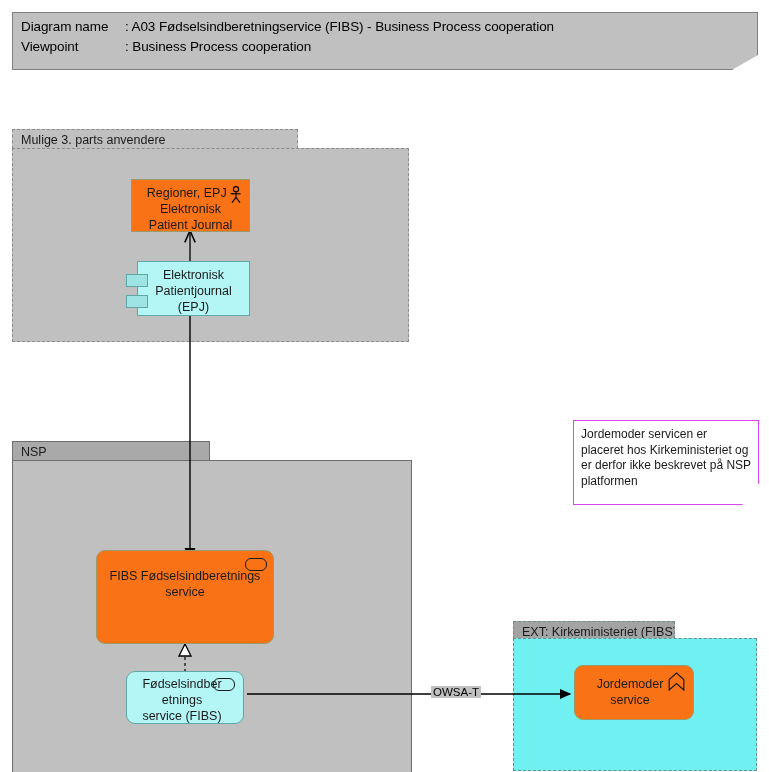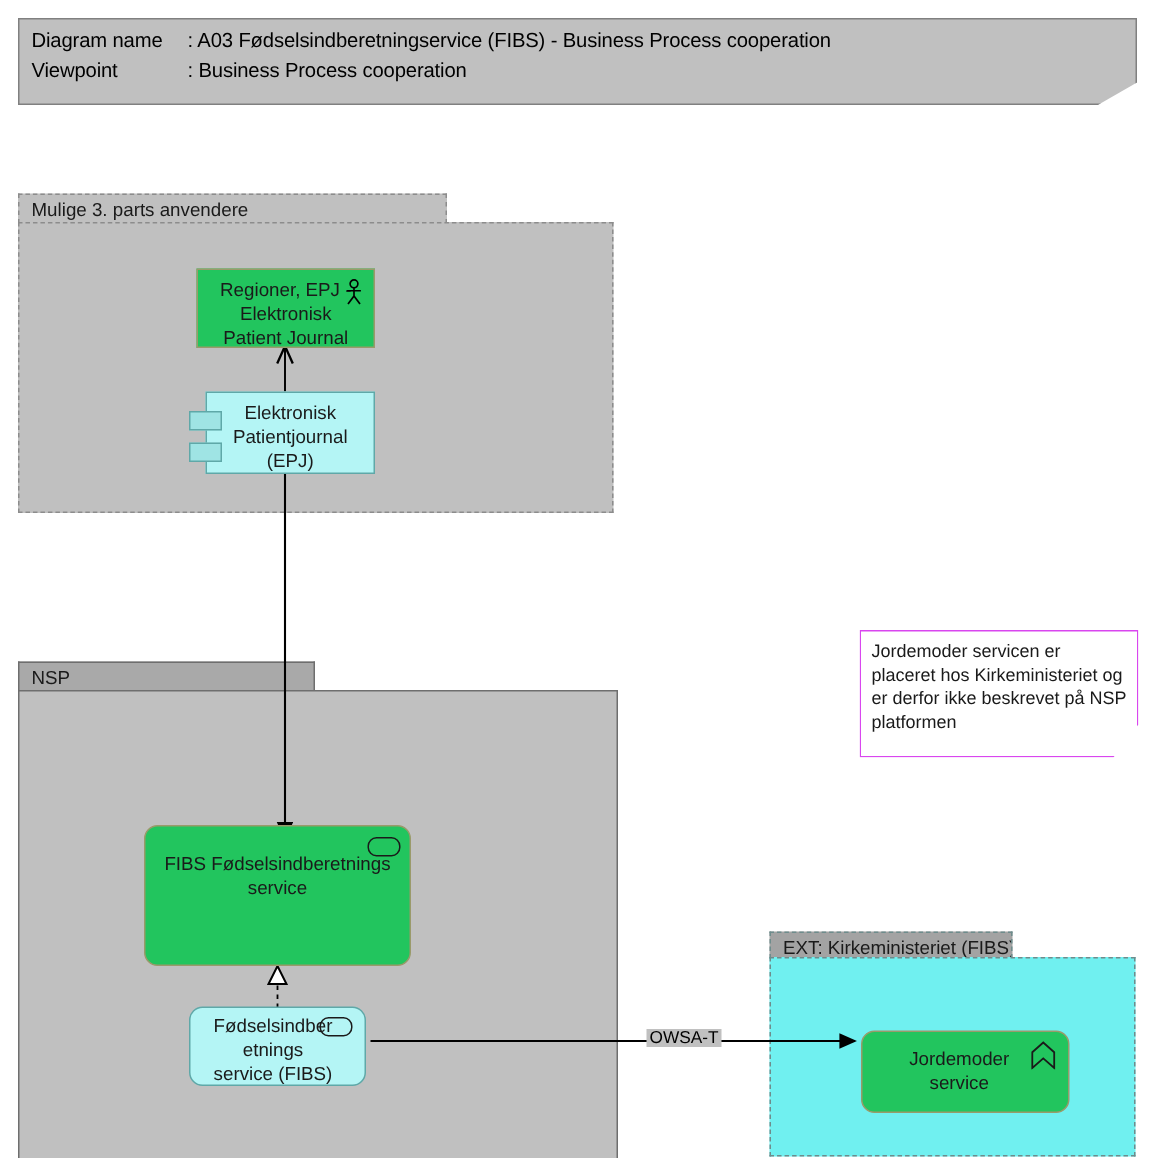--- a/index.html
+++ b/index.html
@@ -121,21 +121,21 @@
     text-align: center;
     font-size: 12.5px;
     line-height: 16px;
     color: #1a1a1a;
   }
   .node-label {
     display: block;
     padding: 5px 8px 0 8px;
     white-space: pre-line;
   }
-  .node.yellow { background: #22c55e; border: 1px solid #9a9a6a; }
+  .node.yellow { background: #f97316; border: 1px solid #9a9a6a; }
   .node.cyan   { background: #b4f5f5; border: 1px solid #5fa8a8; }
   .node.round  { border-radius: 9px; }
 
   
   .icon-actor {
     position: absolute;
     right: 6px;
     top: 6px;
     width: 14px;
     height: 18px;
@@ -271,21 +271,21 @@
     <div class="icon-service"></div>
   </div>
 
   <div class="node cyan round" style="left:126px; top:671px; width:118px; height:53px;">
     <span class="node-label" style="padding-top:4px; padding-right:14px;">Fødselsindber
 etnings
 service (FIBS)</span>
     <div class="icon-service" style="top:6px; right:8px;"></div>
   </div>
 
-  <div class="node yellow round" style="left:574px; top:665px; width:139px; height:55px;margin-top:22px;">
+  <div class="node yellow round" style="left:574px; top:665px; width:120px; height:55px;">
     <span class="node-label" style="padding-top:10px; padding-right:16px;">Jordemoder
 service</span>
     <svg class="icon-process" viewBox="0 0 17 19">
       <path d="M1.2,18 L1.2,7.5 L8.5,1 L15.8,7.5 L15.8,18 L8.5,11.6 Z" fill="none" stroke="#1a1a1a" stroke-width="1.2" stroke-linejoin="miter"></path>
     </svg>
   </div>
 
   <div class="note" style="left:573px; top:420px; width:186px; height:85px;">
     <span>Jordemoder servicen er placeret hos Kirkeministeriet og er derfor ikke beskrevet på NSP platformen</span>
   </div>

